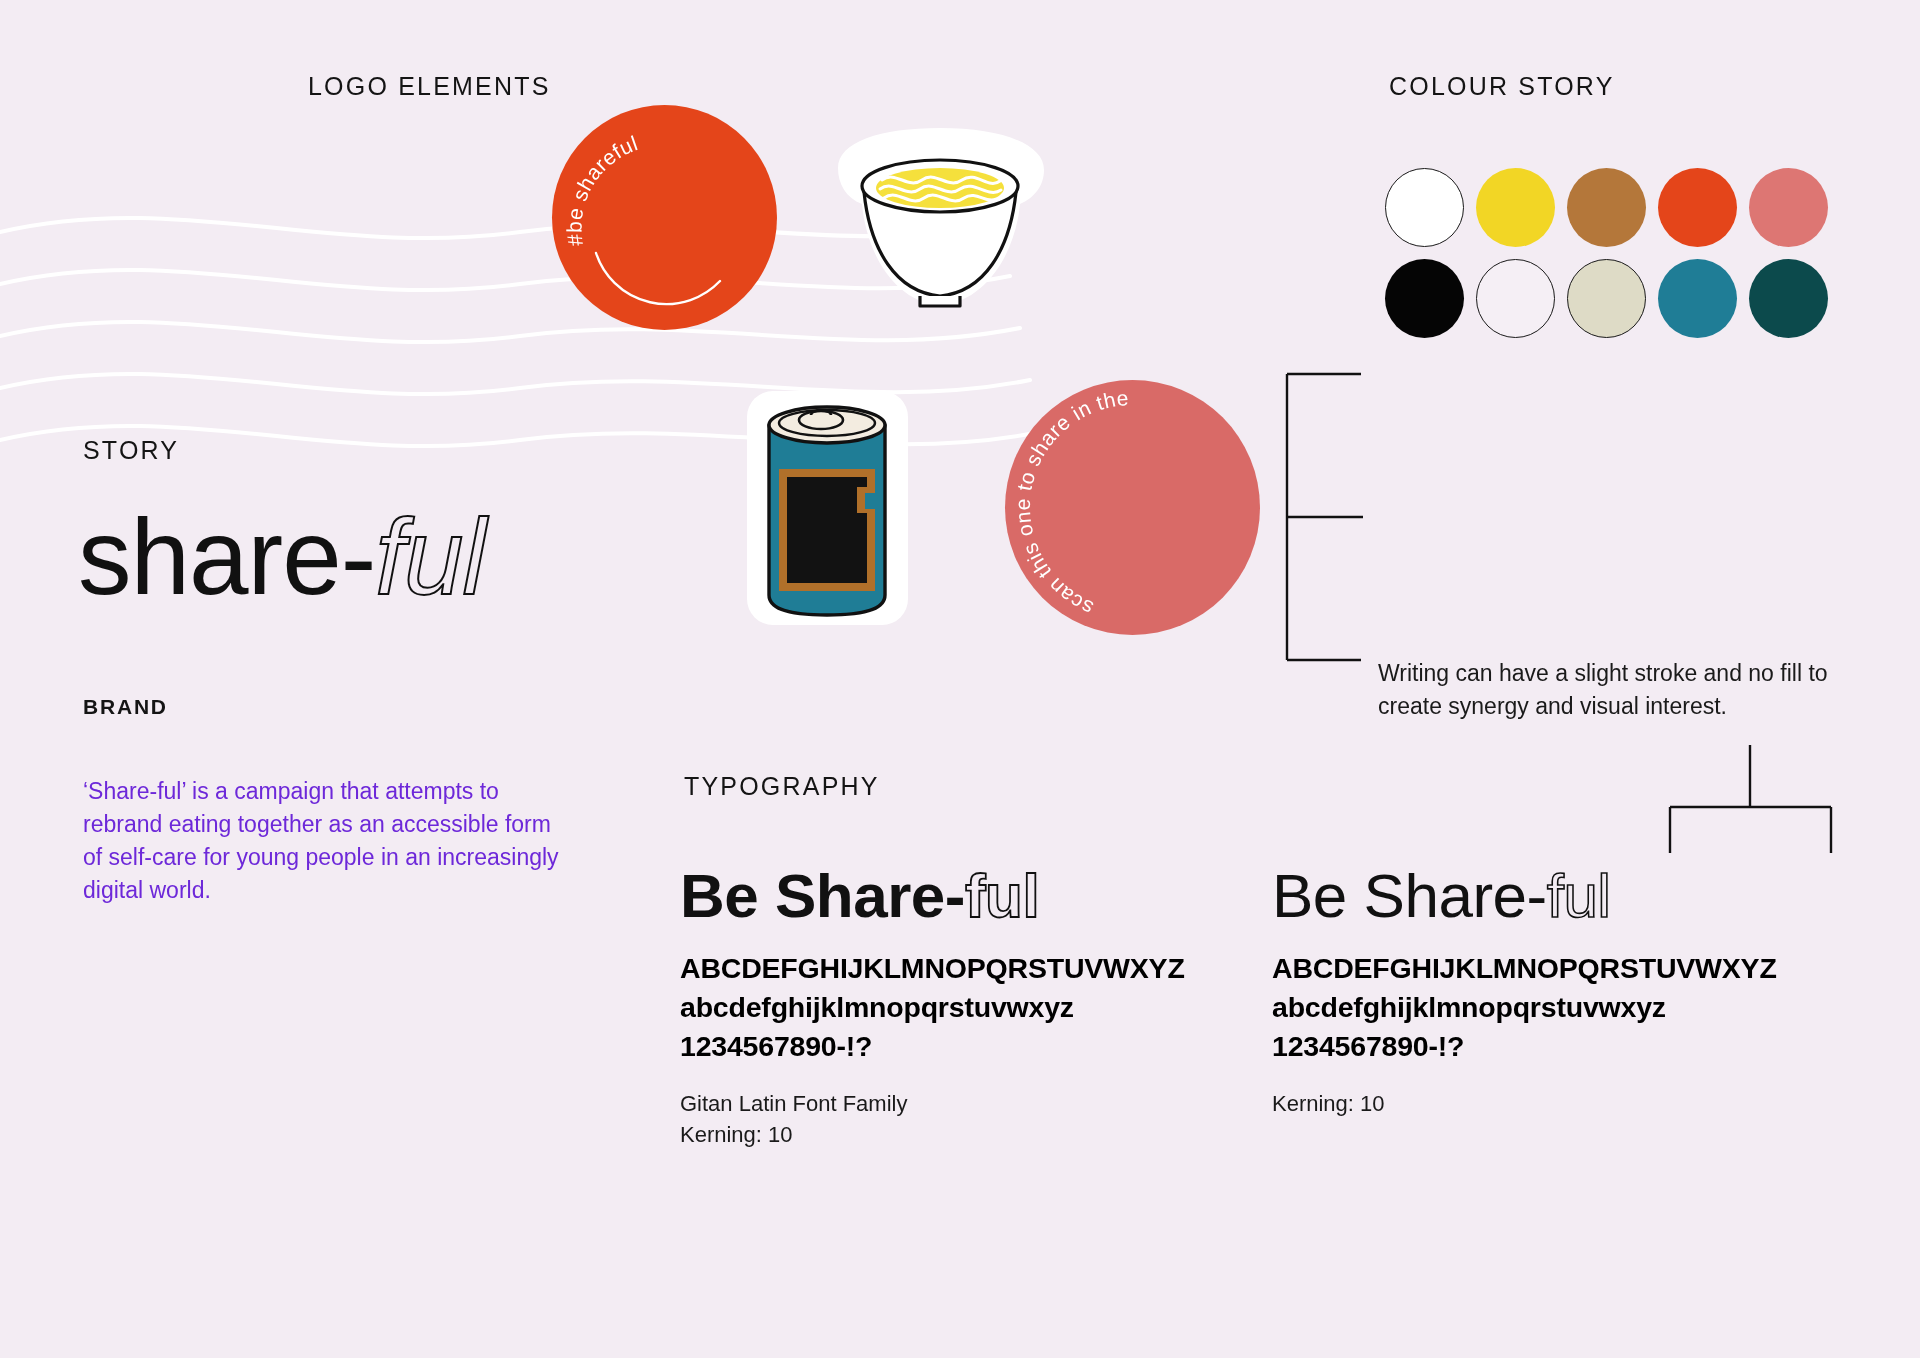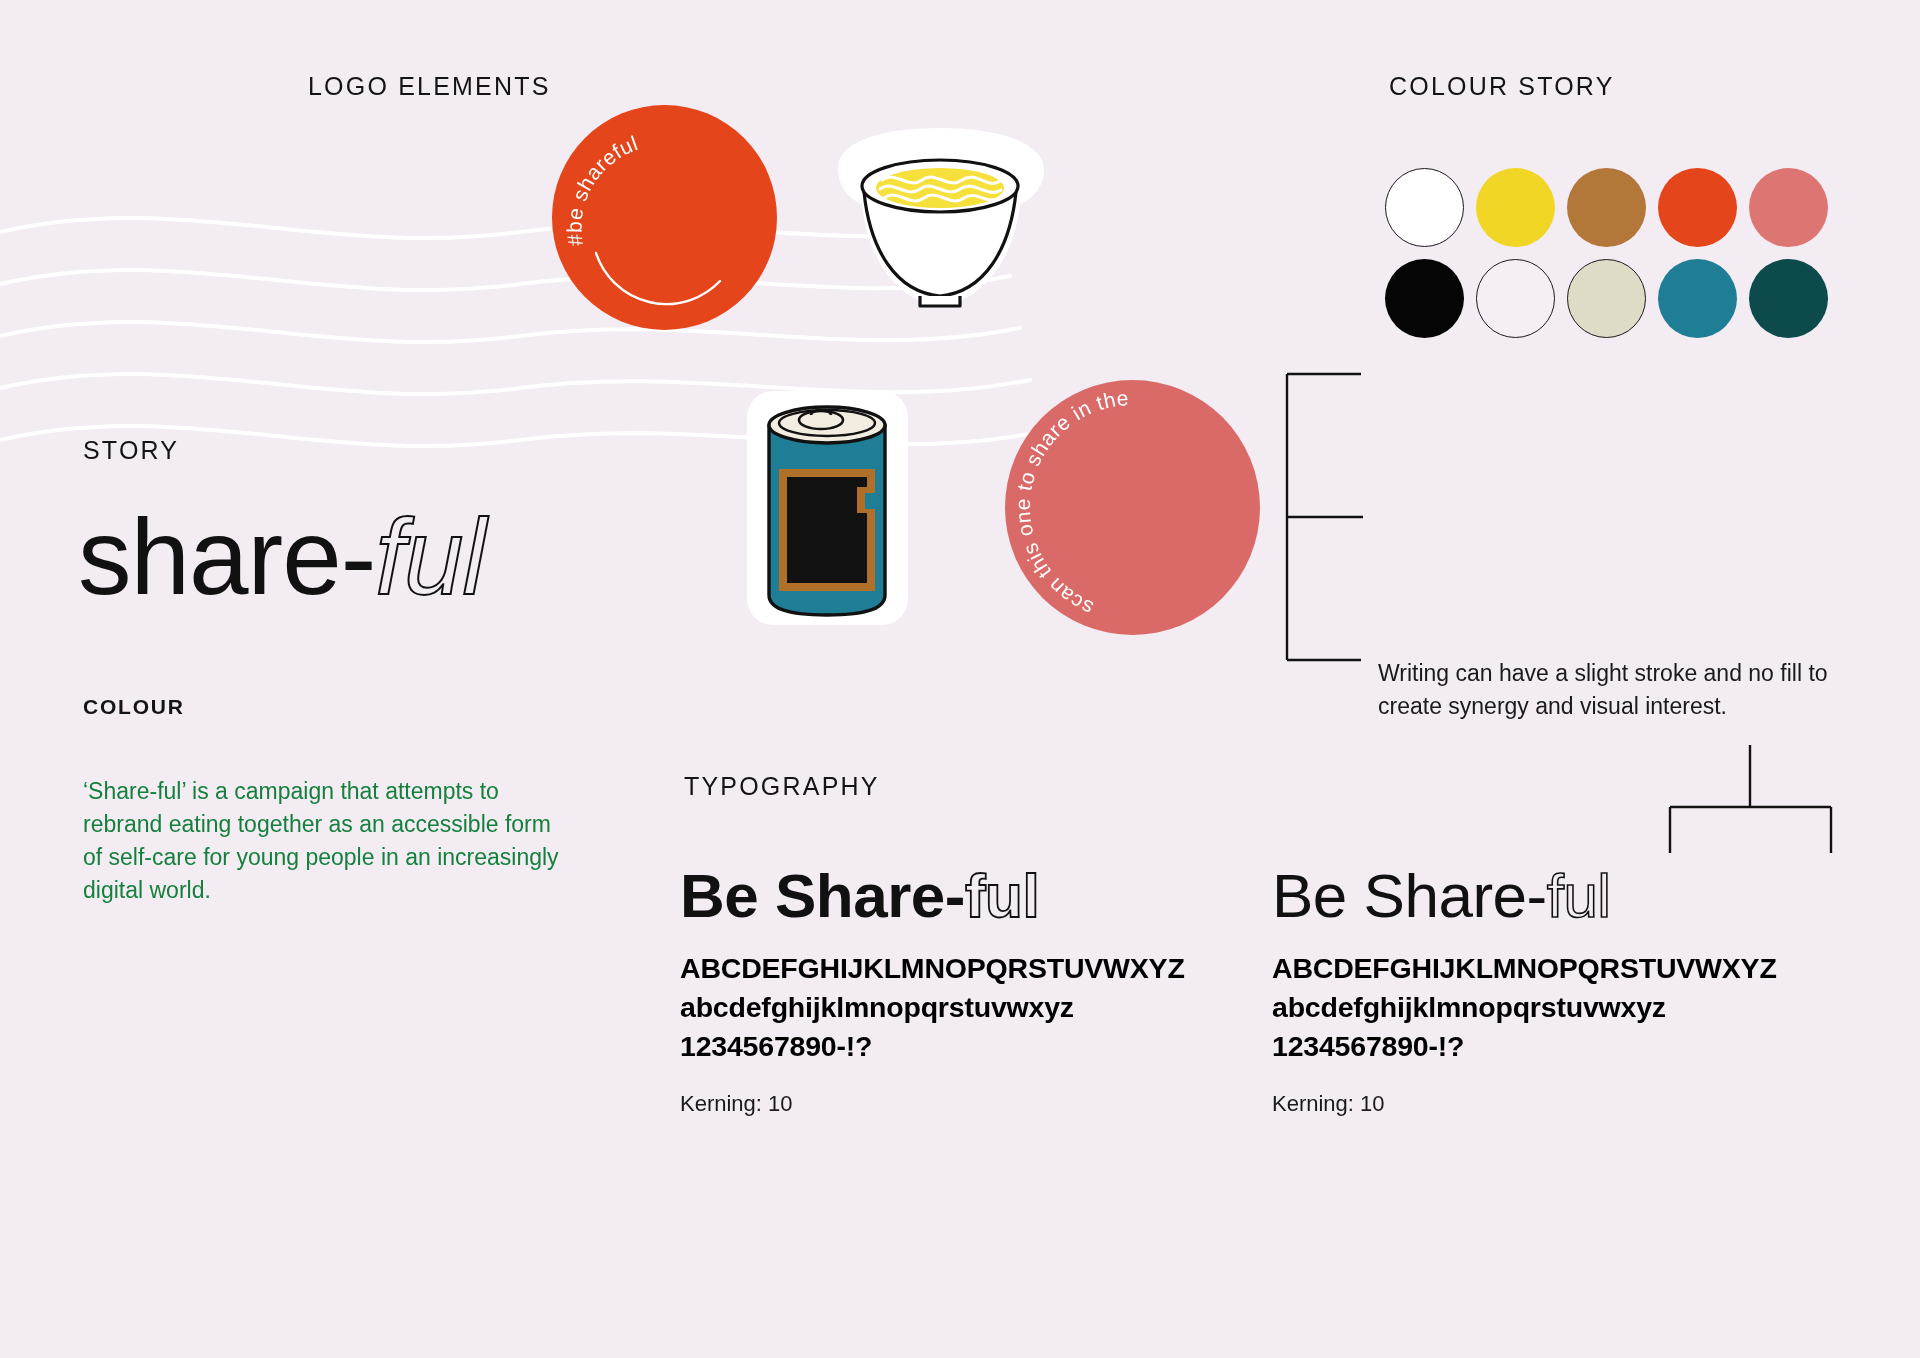--- a/index.html
+++ b/index.html
@@ -66,21 +66,21 @@
   .logo-outline {
     font-size:107px; font-style:italic; font-weight:400; letter-spacing:-1px;
     color:transparent;
     -webkit-text-stroke:2px #111;
     font-family:"Liberation Sans", sans-serif;
   }
 
   
   .about-text {
     position:absolute; left:83px; top:775px; width:480px;
-    font-size:23px; line-height:33px; color:#15803d;
+    font-size:23px; line-height:33px; color:#6d28d9;
   }
 
   
   .annot {
     position:absolute; font-size:23px; line-height:33px; color:#1a1a1a;
   }
   #annot-1 { left:1400px; top:455px; width:440px; }
   #annot-2 { left:1378px; top:657px; width:450px; }
 
   .bracket { position:absolute; }
@@ -118,21 +118,21 @@
       <path d="M0 104 C 180 62, 330 130, 520 104 C 700 80, 840 130, 1010 96"></path>
       <path d="M0 156 C 180 114, 330 182, 520 156 C 700 132, 850 182, 1020 148"></path>
       <path d="M0 208 C 180 166, 330 234, 520 208 C 700 184, 860 234, 1030 200"></path>
       <path d="M0 260 C 180 218, 330 286, 520 260 C 700 236, 870 286, 1040 252"></path>
     </g>
   </svg>
 
   <div class="section-head" id="h-brand">LOGO ELEMENTS</div>
   <div class="section-head" id="h-colour">COLOUR STORY</div>
   <div class="section-head" id="h-logo">STORY</div>
-  <div class="section-head" id="h-about">COLOUR</div>
+  <div class="section-head" id="h-about">BRAND</div>
   <div class="section-head" id="h-typo">TYPOGRAPHY</div>
 
   <div class="badge-orange">
     <div class="disc"></div>
     <svg viewBox="0 0 225 225">
       <defs>
         <path id="arcTop" d="M 34 150 A 82 82 0 0 1 190 96" fill="none"></path>
       </defs>
       <text font-family="Liberation Sans, sans-serif" font-size="21" fill="#ffffff" letter-spacing="0.5">
         <textPath href="#arcTop" startOffset="4%">#be shareful</textPath>
@@ -234,20 +234,21 @@
   <div class="typo-col" id="typo-left">
     <div class="spec-head">
       <span class="solid">Be Share-</span><span class="outline">ful</span>
     </div>
     <div class="glyphs">
       <div>ABCDEFGHIJKLMNOPQRSTUVWXYZ</div>
       <div>abcdefghijklmnopqrstuvwxyz</div>
       <div>1234567890-!?</div>
     </div>
     <div class="font-meta">
+      <div>Gitan Latin Font Family</div>
       <div>Kerning: 10</div>
     </div>
   </div>
 
   <div class="typo-col" id="typo-right">
     <div class="spec-head">
       <span class="solid">Be Share-</span><span class="outline">ful</span>
     </div>
     <div class="glyphs">
       <div>ABCDEFGHIJKLMNOPQRSTUVWXYZ</div>

